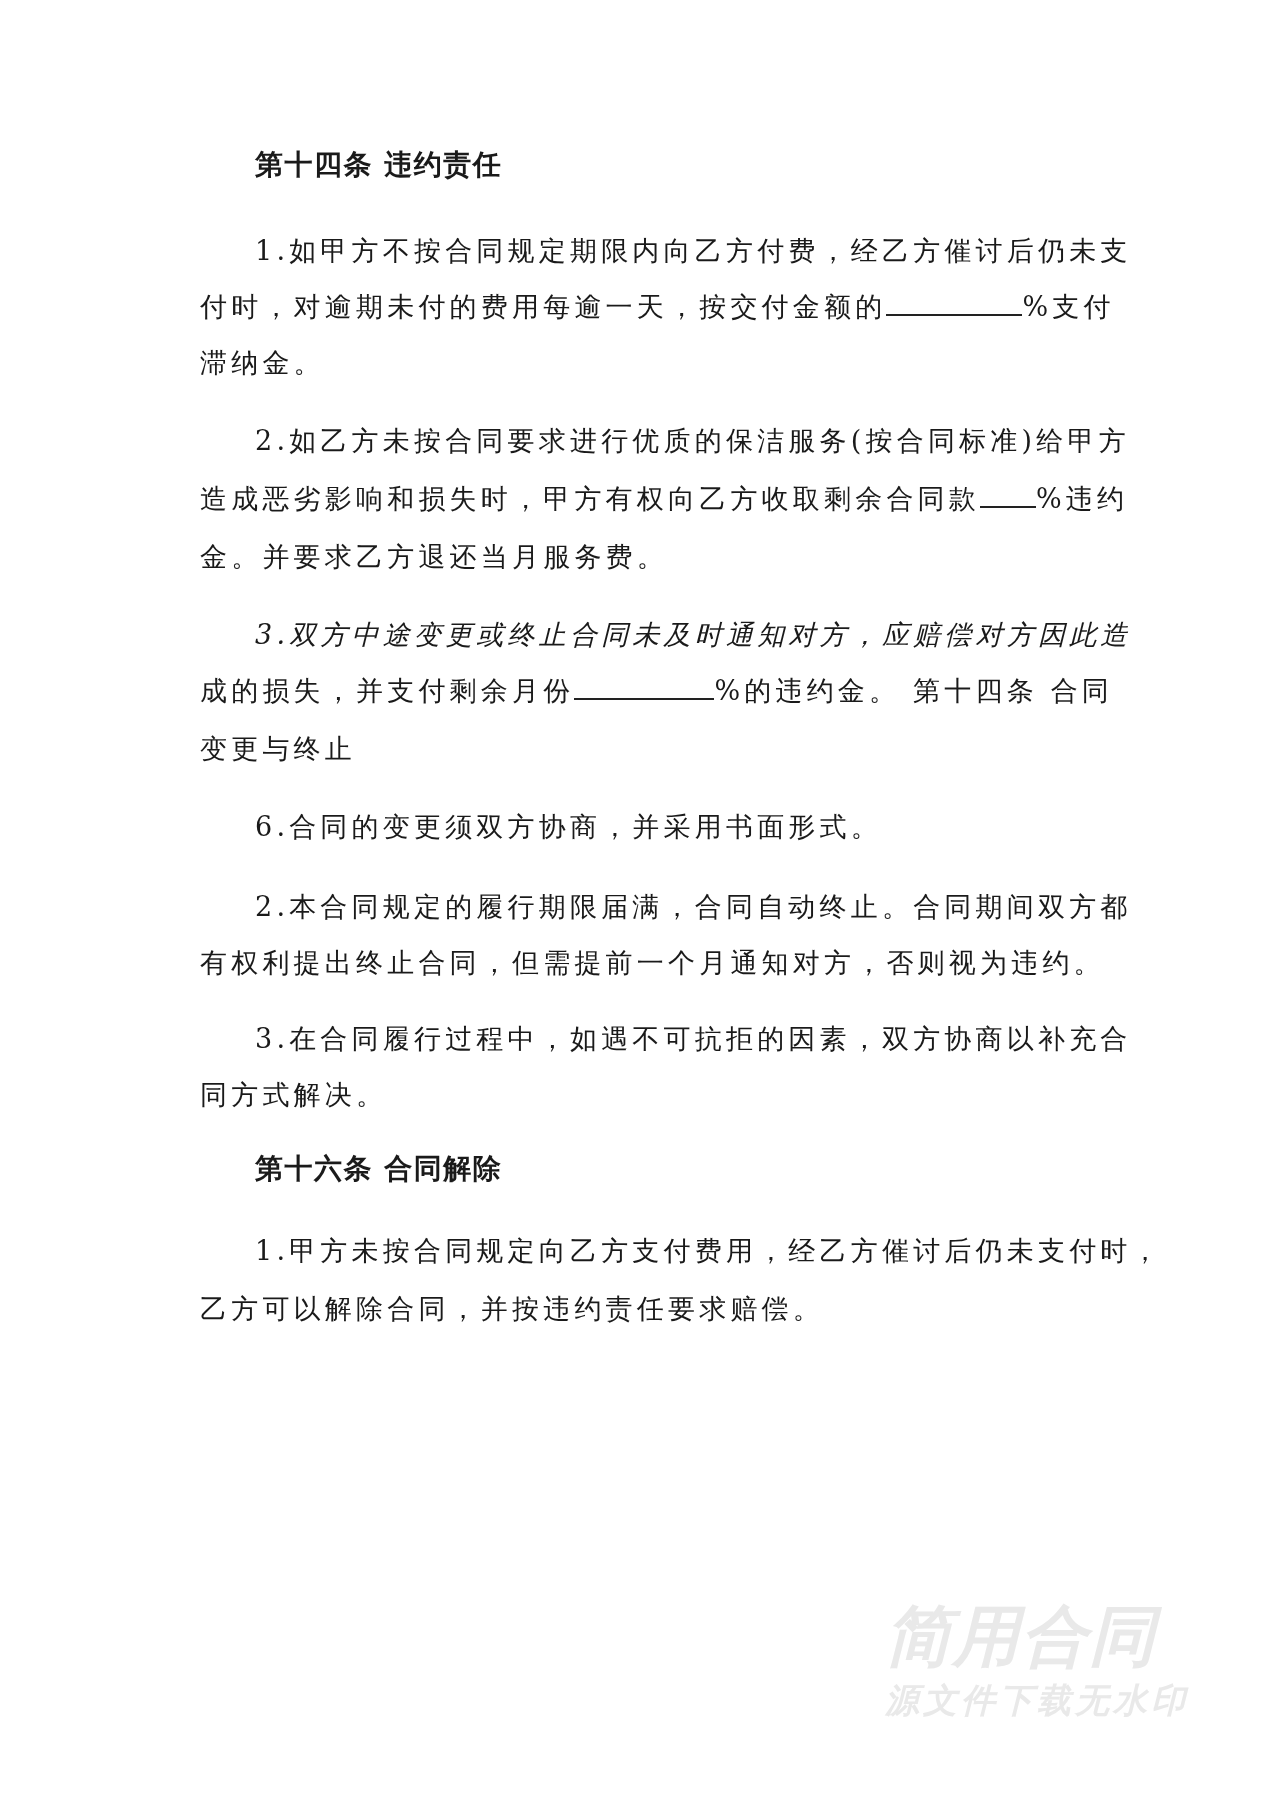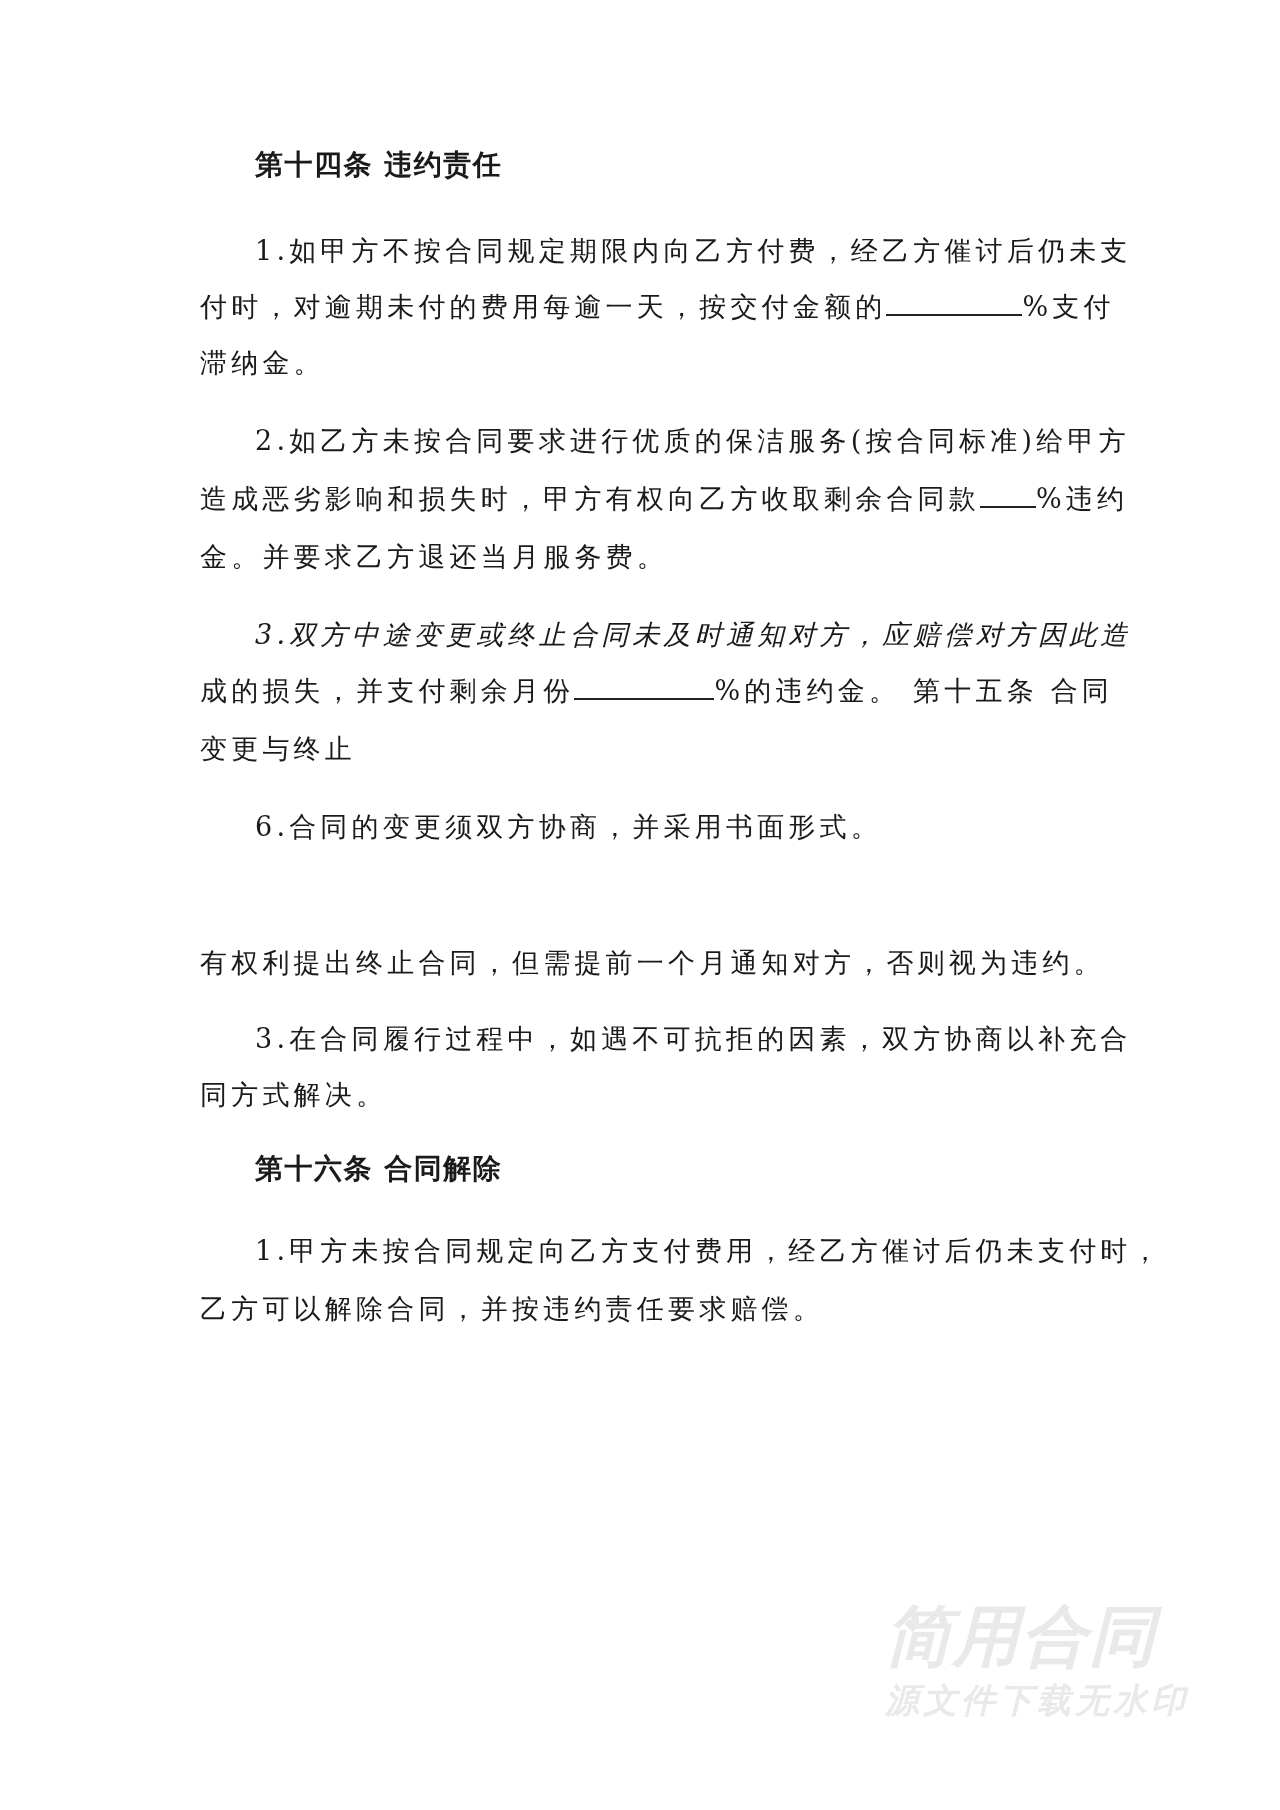--- a/index.html
+++ b/index.html
@@ -30,26 +30,27 @@
   <div class="line" style="top:344px;">滞纳金。</div>
 
   <div class="line indent" style="top:422px;">2.如乙方未按合同要求进行优质的保洁服务(按合同标准)给甲方</div>
   <div class="line" style="top:480px;text-align:center;">
     <span>造成恶劣影响和损失时，甲方有权向乙方收取剩余合同款</span><span class="blank" style="width:56px;"></span><span>%违约</span>
   </div>
   <div class="line" style="top:538px;">金。并要求乙方退还当月服务费。</div>
 
   <div class="line indent" style="top:616px;font-style:italic;">3.双方中途变更或终止合同未及时通知对方，应赔偿对方因此造</div>
   <div class="line" style="top:672px;">
-    <span>成的损失，并支付剩余月份</span><span class="blank" style="width:140px;"></span><span>%的违约金。 第十五条 合同</span>
+    <span>成的损失，并支付剩余月份</span><span class="blank" style="width:140px;"></span><span>%的违约金。 第十四条 合同</span>
   </div>
   <div class="line" style="top:730px;">变更与终止</div>
 
   <div class="line indent" style="top:808px;">6.合同的变更须双方协商，并采用书面形式。</div>
 
+  <div class="line indent" style="top:888px;">2.本合同规定的履行期限届满，合同自动终止。合同期间双方都</div>
   <div class="line" style="top:944px;">有权利提出终止合同，但需提前一个月通知对方，否则视为违约。</div>
 
   <div class="line indent" style="top:1020px;">3.在合同履行过程中，如遇不可抗拒的因素，双方协商以补充合</div>
   <div class="line" style="top:1076px;">同方式解决。</div>
 
   <div class="line indent heading" style="top:1150px;">第十六条 合同解除</div>
 
   <div class="line indent" style="top:1232px;">1.甲方未按合同规定向乙方支付费用，经乙方催讨后仍未支付时，</div>
   <div class="line" style="top:1290px;">乙方可以解除合同，并按违约责任要求赔偿。</div>
 

